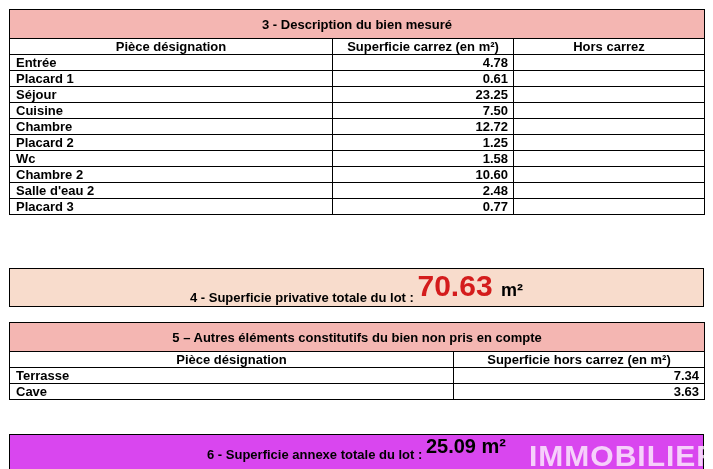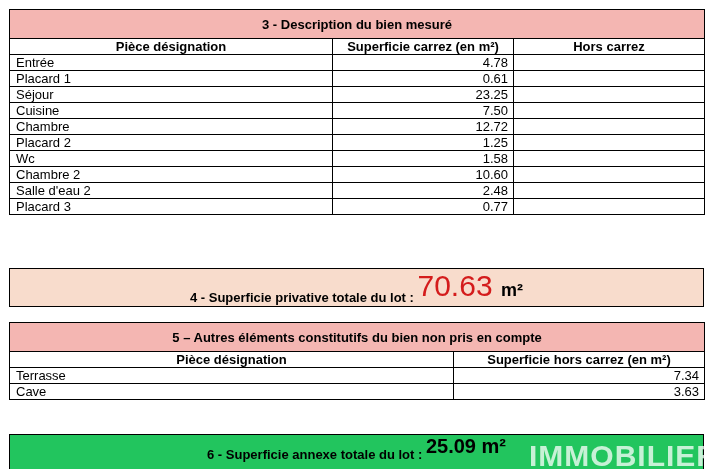--- a/index.html
+++ b/index.html
@@ -1,31 +1,31 @@
 <!DOCTYPE html>
 <html><head>
 <meta charset="utf-8">
 <style>
   html, body { margin:0; padding:0; background:#ffffff; }
   body { width:713px; height:469px; position:relative; overflow:hidden; font-family:"Liberation Sans", sans-serif; color:#000; }
   table { border-collapse:collapse; position:absolute; left:9px; width:695px; table-layout:fixed; }
-  td, th { border:1px solid #000; font-size:13px; line-height:15px; padding:0 6px; height:15px; white-space:nowrap; overflow:hidden; }
+  td, th { border:1px solid #000; font-size:13px; line-height:15px; padding:0 6px; height:15px; white-space:nowrap; overflow:hidden;font-weight:bold; }
   th { font-weight:bold; text-align:center; }
   td.num { text-align:right; padding-right:5px; }
   .title-row td { background:#f4b6b2; text-align:center; font-weight:bold; height:28px; font-size:13px; }
   #t1 { top:9px;border-radius:9px; }
   #t1 col.c1 { width:323px; } #t1 col.c2 { width:181px; } #t1 col.c3 { width:191px; }
   .box { position:absolute; left:9px; width:693px; border:1px solid #000; text-align:center; font-weight:bold; }
   #box4 { top:268px; height:37px; background:#f8dccc; }
   #box4 .lbl { font-size:13px; position:relative; top:6px; }
-  #box4 .val { color:#d41c1c; font-size:30px; font-weight:normal; }
+  #box4 .val { color:#d41c1c; font-size:30px; font-weight:bold; }
   #box4 .unit { font-size:18px; margin-left:4px; }
   #t2 { top:322px; }
   #t2 col.c1 { width:444px; } #t2 col.c2 { width:251px; }
-  #box6 { top:434px; height:34px; background:#22c55e; }
+  #box6 { top:434px; height:34px; background:#d946ef; }
   #box6 .lbl { font-size:13px; position:relative; top:6px; }
   #box6 .val { font-size:20px; }
   .watermark { position:absolute; right:-6px; bottom:-4px; color:rgba(255,255,255,0.75); font-size:30px; font-weight:bold; letter-spacing:1px; }
 </style>
 </head>
 <body>
 
 <table id="t1">
   <colgroup>
       <col class="c1">

